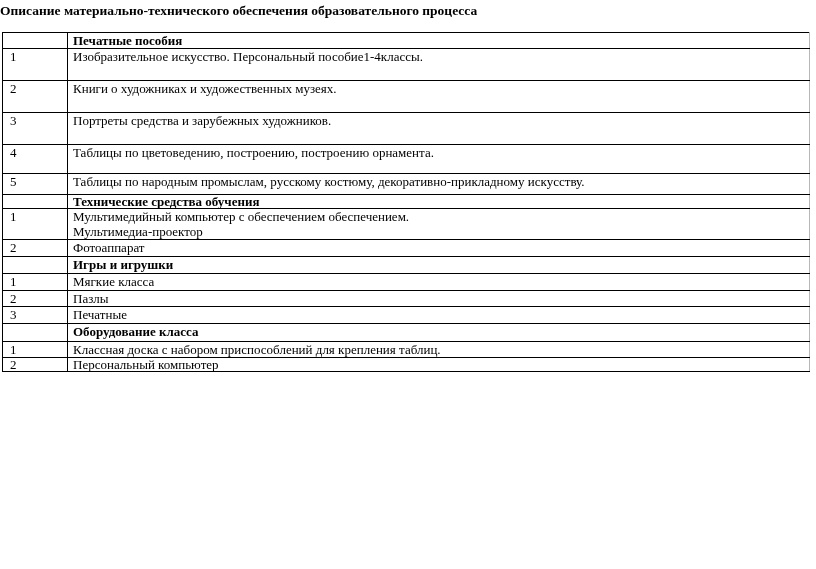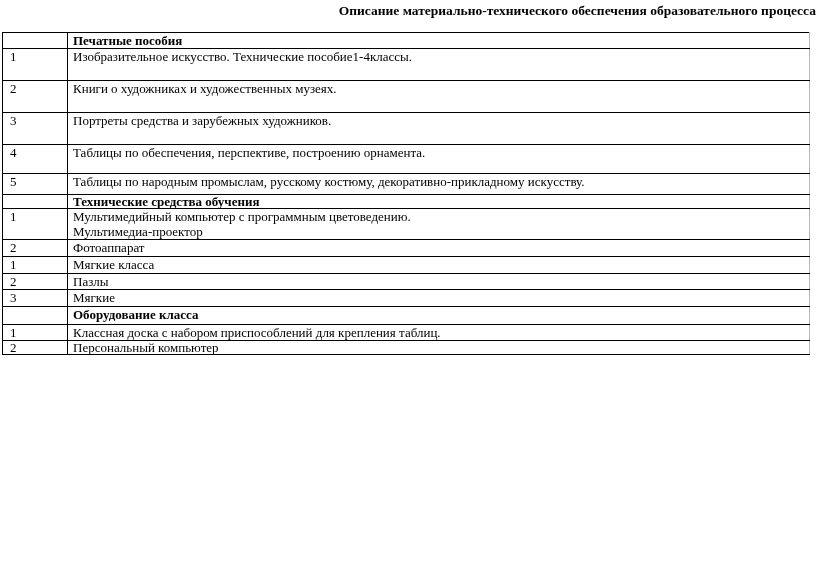--- a/index.html
+++ b/index.html
@@ -9,21 +9,21 @@
   }
   body {
     font-family: "Liberation Serif", "DejaVu Serif", serif;
     color: #000;
     position: relative;
   }
   .doc-title {
     position: absolute;
     top: 3px; left: 0;
     width: 100%;
-    text-align: right;
+    text-align: left;
     font-weight: bold;
     font-size: 13.5px;
     line-height: 16px;
   }
   table.equip {
     position: absolute;
     top: 32px; left: 2px;
     width: 807px;
     border-collapse: collapse;
     table-layout: fixed;
@@ -63,66 +63,70 @@
     <col style="width:742px">
   </colgroup>
 
   <tbody>
       <tr class="sec h15">
     <td class="num"></td>
     <td class="txt">Печатные пособия</td>
   </tr>
   <tr class="h32">
     <td class="num">1</td>
-    <td class="txt">Изобразительное искусство. Технические пособие1-4классы.</td>
+    <td class="txt">Изобразительное искусство. Персональный пособие1-4классы.</td>
   </tr>
   <tr class="h32">
     <td class="num">2</td>
     <td class="txt">Книги о художниках и художественных музеях.</td>
   </tr>
   <tr class="h32">
     <td class="num">3</td>
     <td class="txt">Портреты средства и зарубежных художников.</td>
   </tr>
   <tr class="h29">
     <td class="num">4</td>
-    <td class="txt">Таблицы по обеспечения, перспективе, построению орнамента.</td>
+    <td class="txt">Таблицы по цветоведению, построению, построению орнамента.</td>
   </tr>
   <tr class="h21">
     <td class="num">5</td>
     <td class="txt">Таблицы по народным промыслам, русскому костюму, декоративно-прикладному искусству.</td>
   </tr>
 
   <tr class="sec h14">
     <td class="num"></td>
     <td class="txt">Технические средства обучения</td>
   </tr>
   <tr class="h31">
     <td class="num">1</td>
     <td class="txt">
-      <div>Мультимедийный компьютер с программным цветоведению.</div>
+      <div>Мультимедийный компьютер с обеспечением обеспечением.</div>
       <div>Мультимедиа-проектор</div>
     </td>
   </tr>
   <tr class="h17">
     <td class="num">2</td>
     <td class="txt">Фотоаппарат</td>
   </tr>
 
+  <tr class="sec h17">
+    <td class="num"></td>
+    <td class="txt">Игры и игрушки</td>
+  </tr>
   <tr class="h17">
     <td class="num">1</td>
     <td class="txt">Мягкие класса</td>
   </tr>
   <tr class="h16">
     <td class="num">2</td>
     <td class="txt">Пазлы</td>
   </tr>
   <tr class="h17">
     <td class="num">3</td>
-    <td class="txt">Мягкие</td>
+    <td class="txt">Печатные</td>
   </tr>
 
   <tr class="sec h18">
     <td class="num"></td>
     <td class="txt">Оборудование класса</td>
   </tr>
   <tr class="h16">
     <td class="num">1</td>
     <td class="txt">Классная доска с набором приспособлений для крепления  таблиц.</td>
   </tr>

